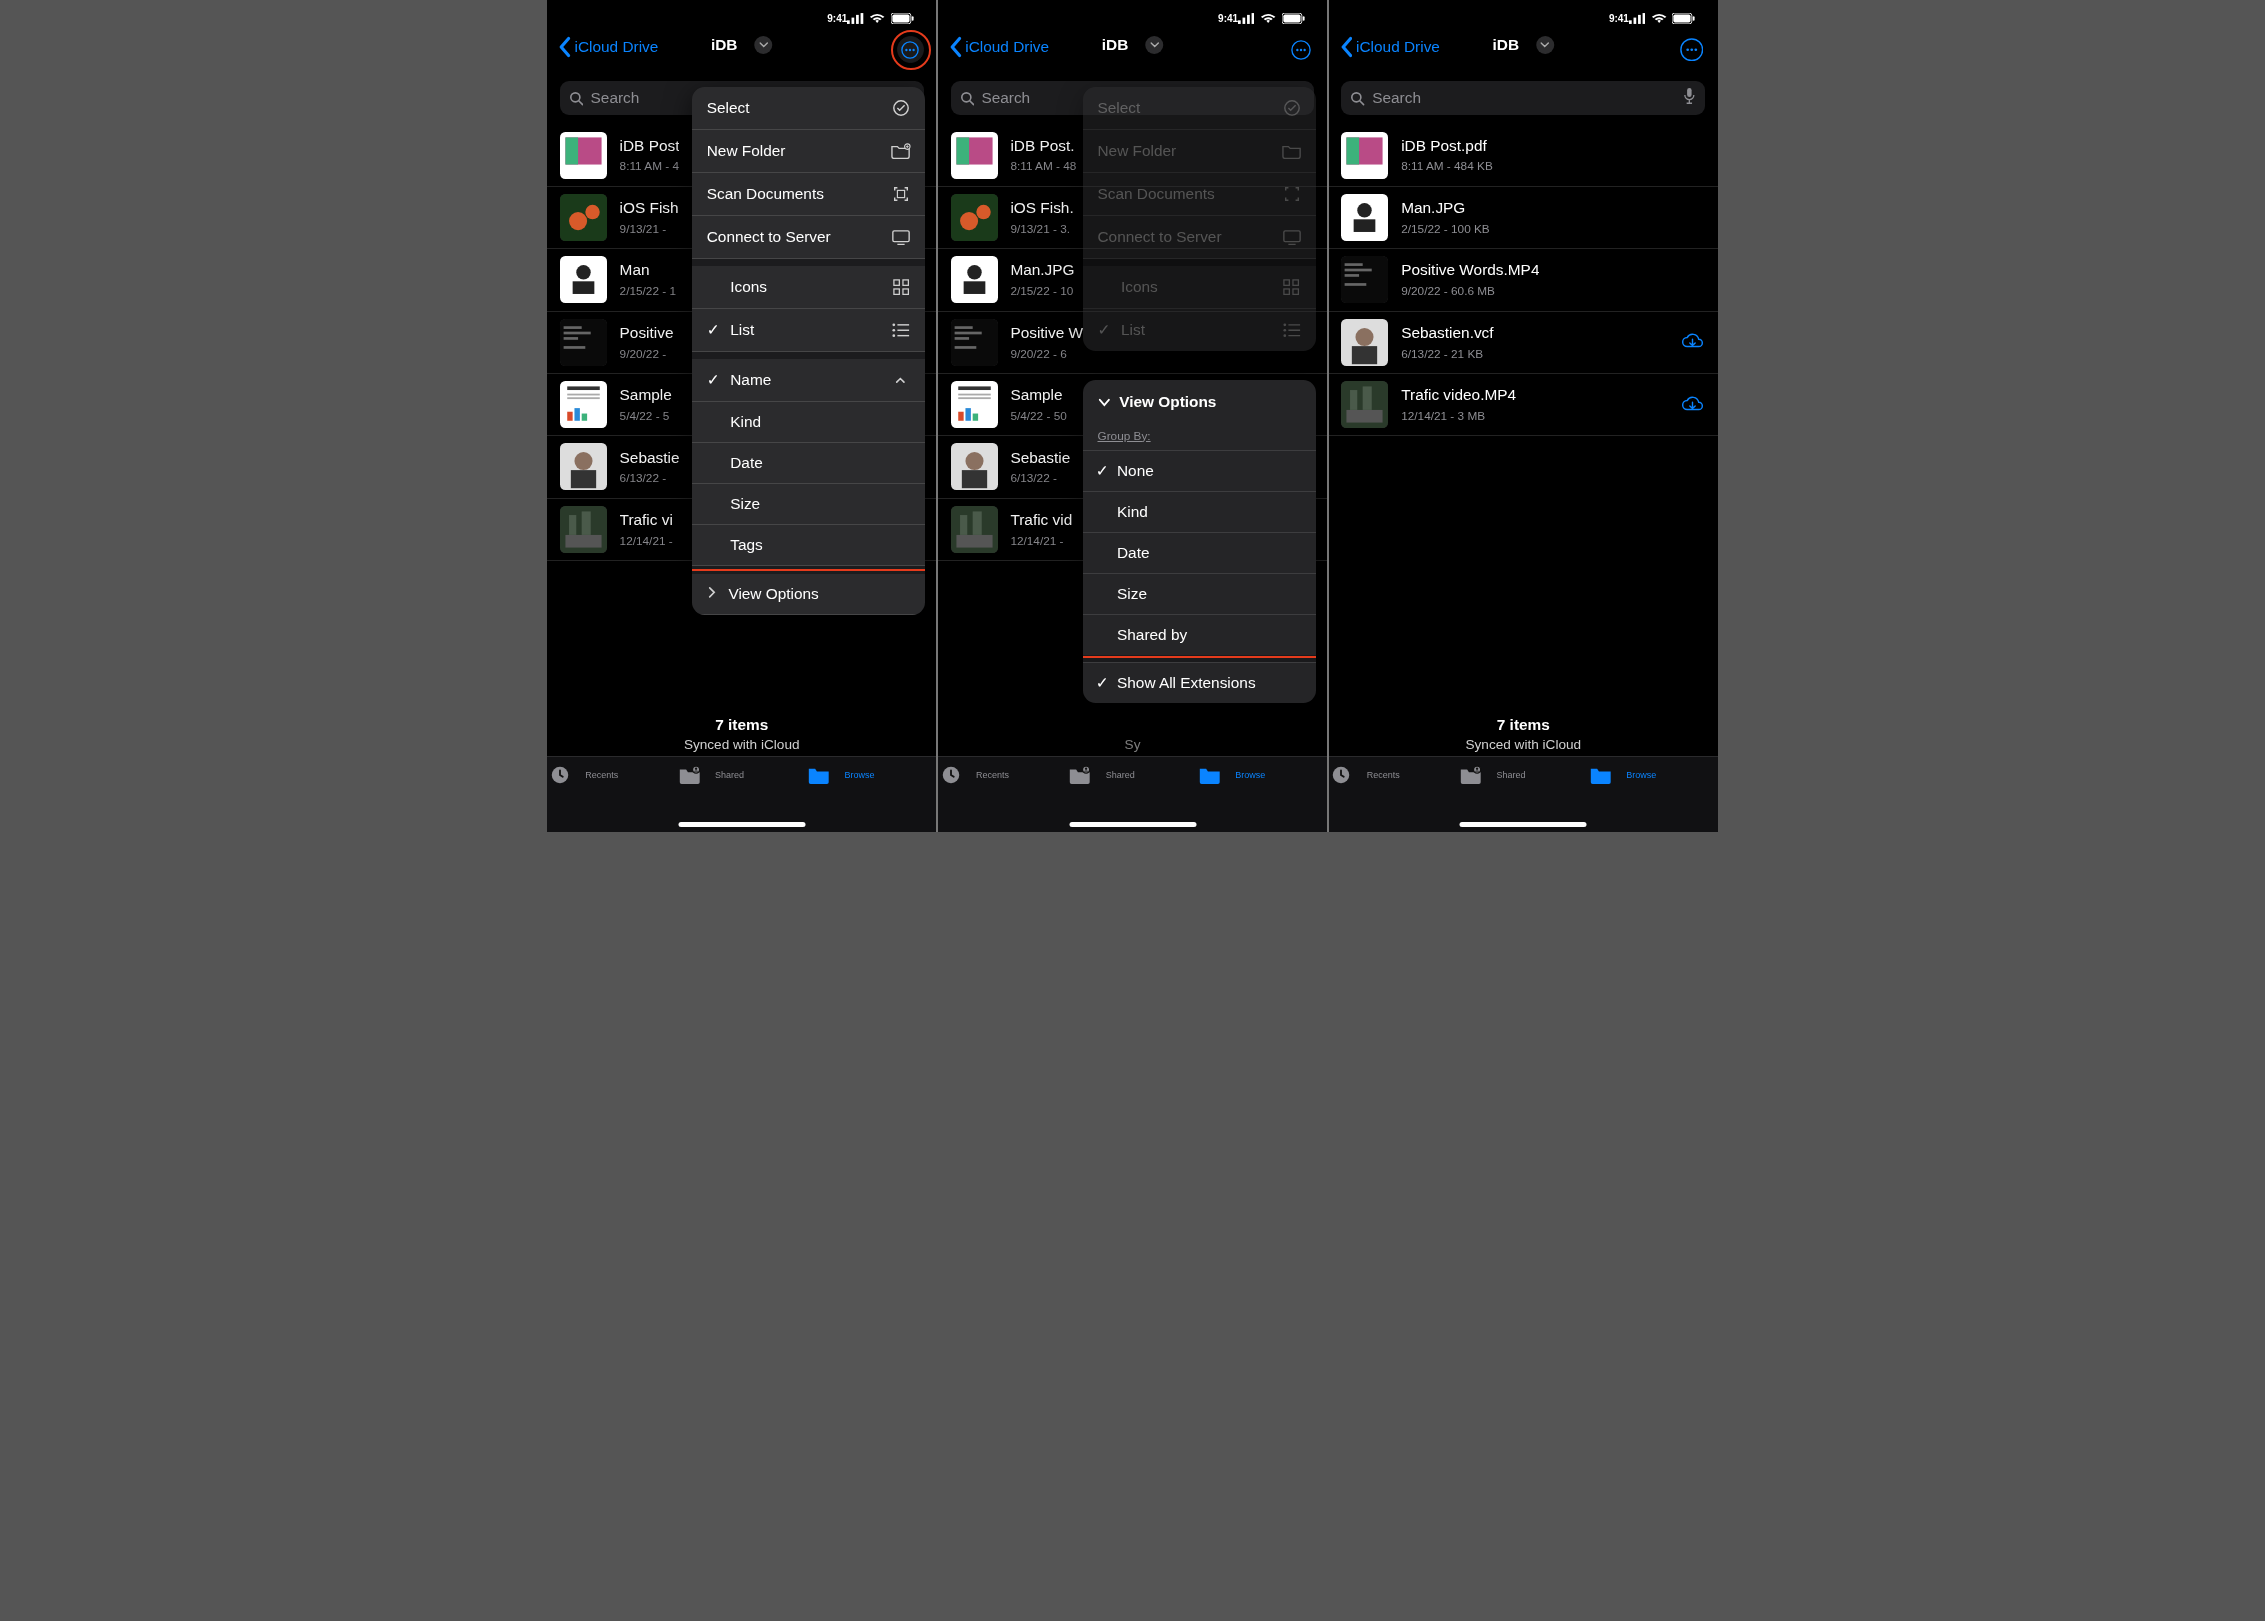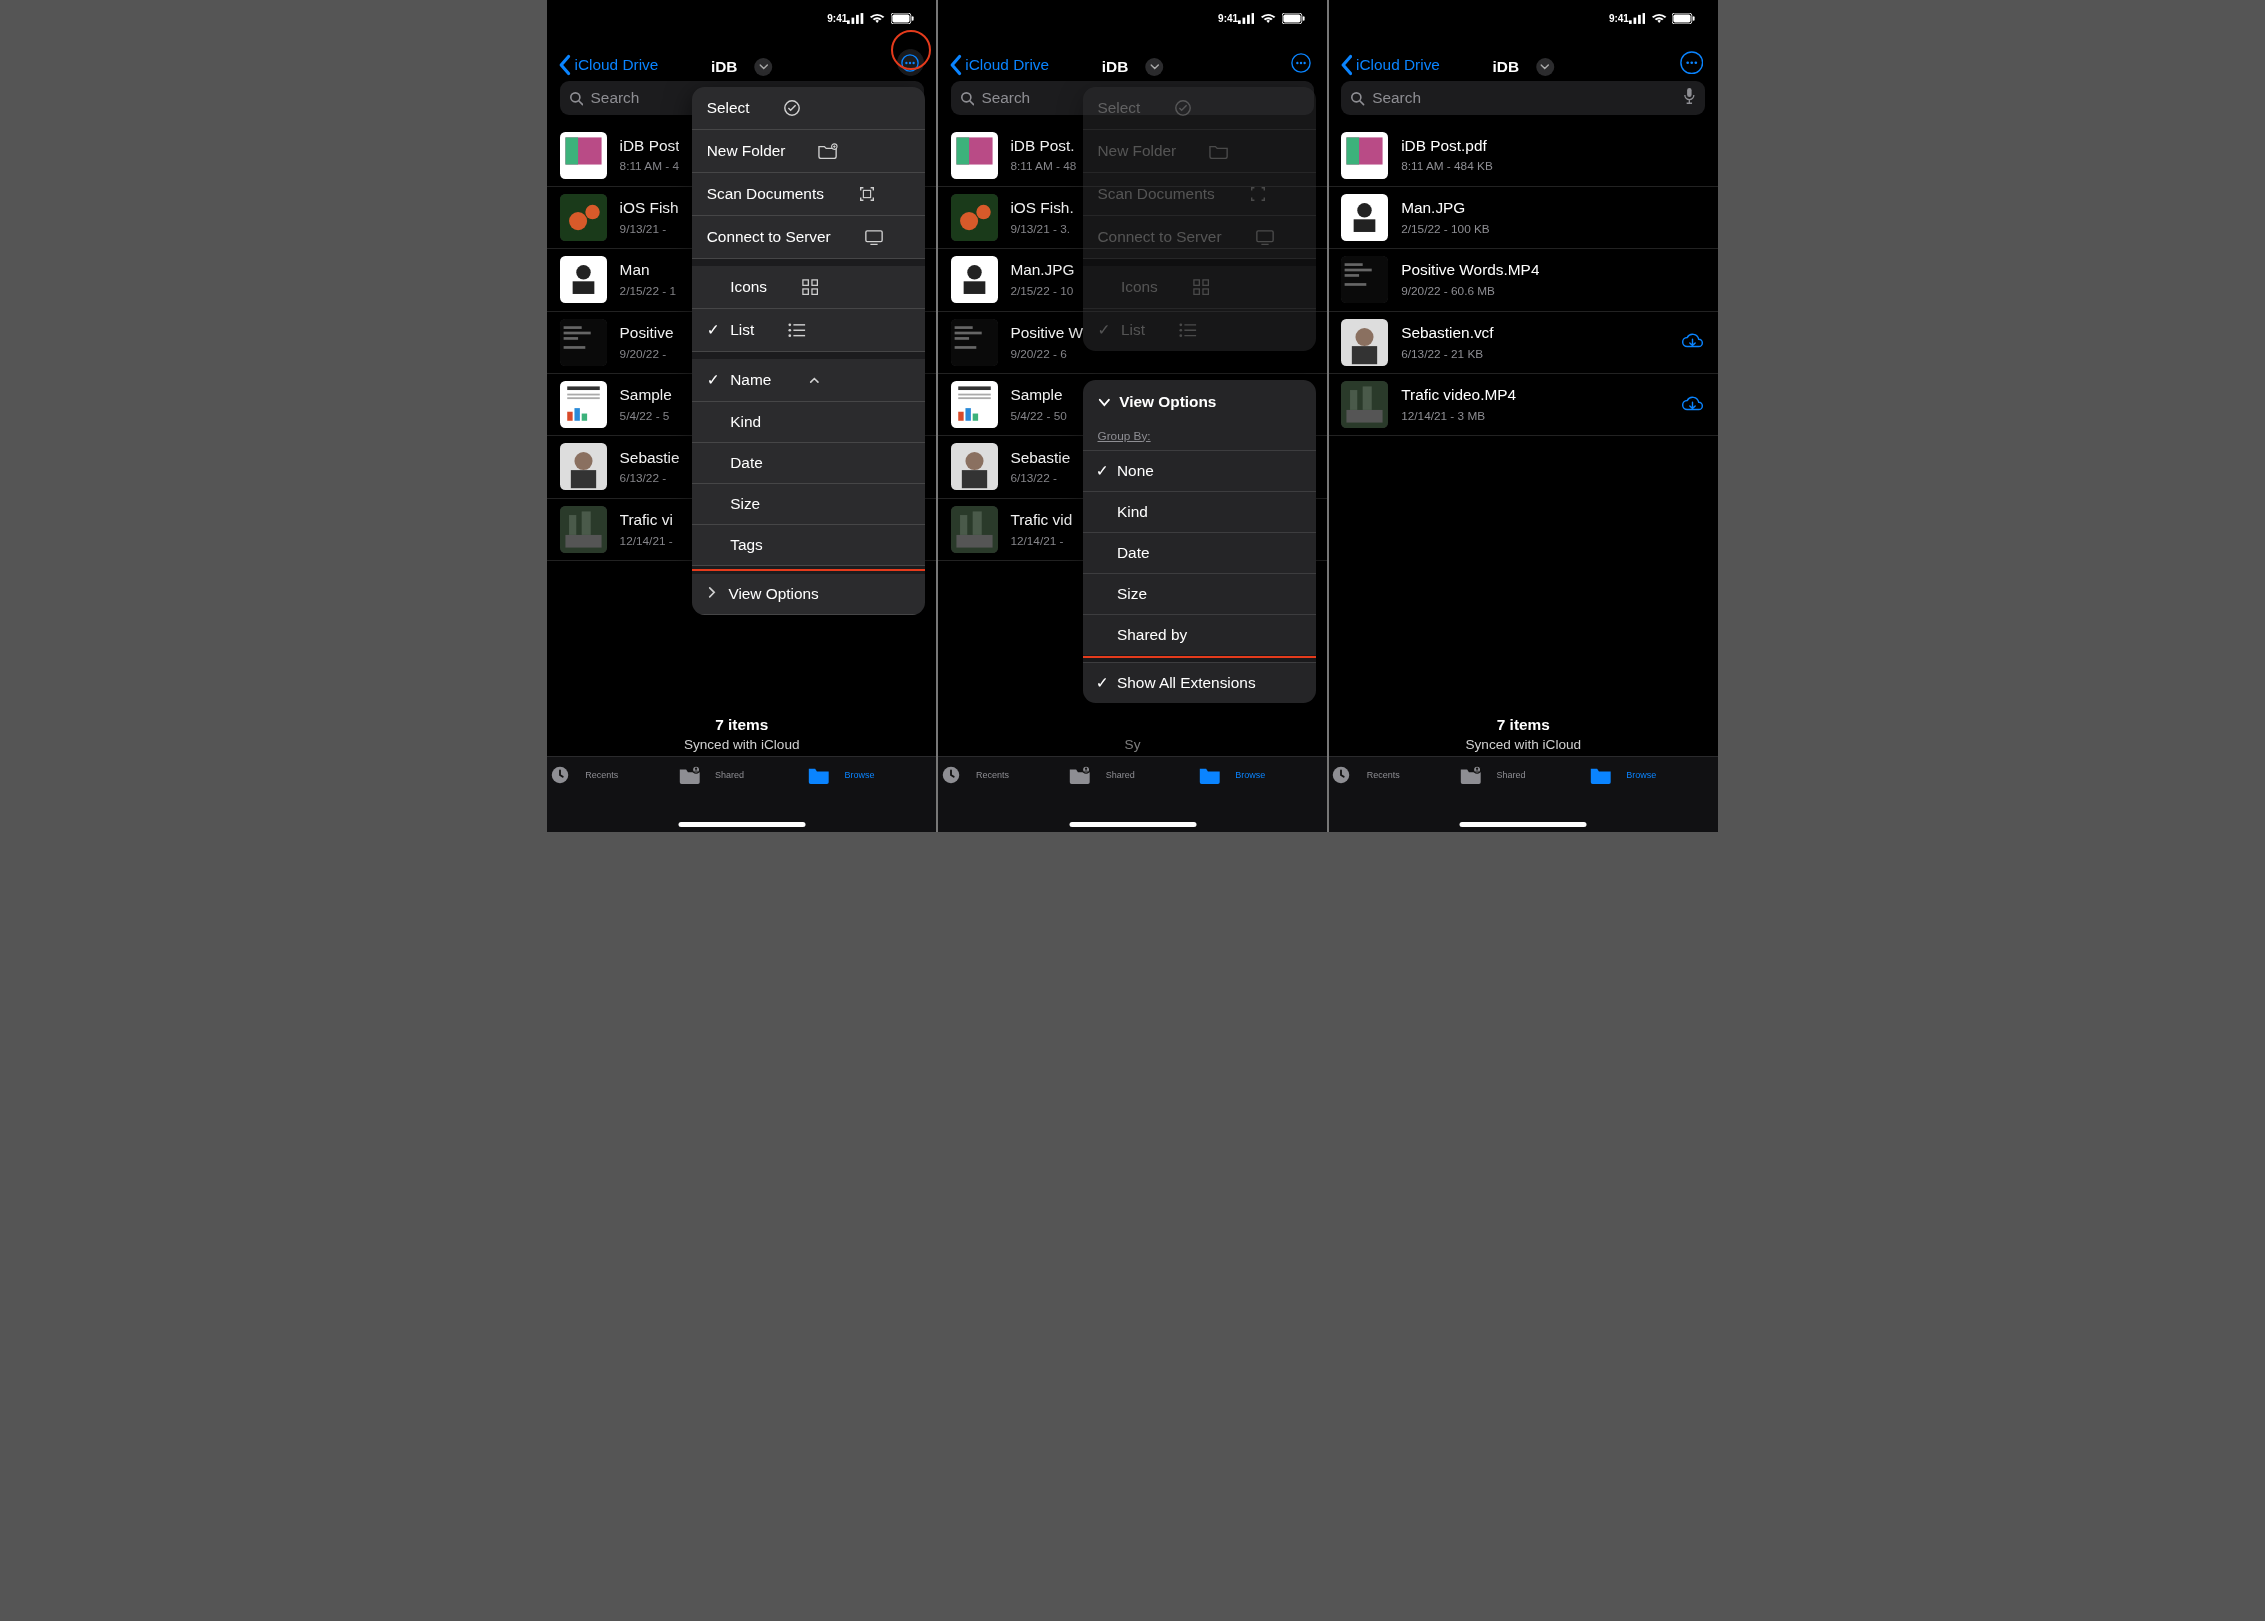--- a/index.html
+++ b/index.html
@@ -36,21 +36,21 @@
     font-size: 10px;
   }
   .status-right { display:flex; align-items:center; gap:5.4px; }
   .signal-icon, .wifi-icon, .battery-icon { display:inline-block; }
   .signal-icon svg, .wifi-icon svg, .battery-icon svg { display:block; }
 
   
   .nav-header {
     height: 40px;
     display:flex;
-    align-items: flex-end;
+    align-items: flex-start;
     padding: 0 11px;
     position: relative;
   }
   .back-area { display:flex; align-items:center; gap:3.6px; color:#0a84ff; font-size:15.4px; }
   .chev-left { width:12.7px; height:22px; }
   .title-area {
     position:absolute;
     left:50%; transform: translateX(-50%);
     display:flex; align-items:center; gap:17px;
     font-size:15.4px; font-weight:600;
@@ -154,21 +154,21 @@
     position:absolute;
     background:rgba(44,44,46,0.98);
     border-radius:12.7px;
     overflow:hidden;
     width:233px;
     box-shadow: 0 7.2px 27px rgba(0,0,0,0.6);
     font-size:15.4px;
   }
   .ctx-row {
     display:flex; align-items:center;
-    justify-content:flex-start;
+    justify-content:space-between;
     padding: 11px 14.5px;
     border-bottom: 0.5px solid rgba(120,120,120,0.35);
     color:#fff;
     position:relative;
     gap:33px;
   }
   .ctx-row:last-child { border-bottom:none; }
   .ctx-row .left { display:flex; align-items:center; gap:9px; }
   .ctx-sep-thick { height:7.2px; background:#1c1c1e; }
   .ctx-icon { width:20px; height:20px; color:#d0d0d0; display:flex; align-items:center; justify-content:center; }

